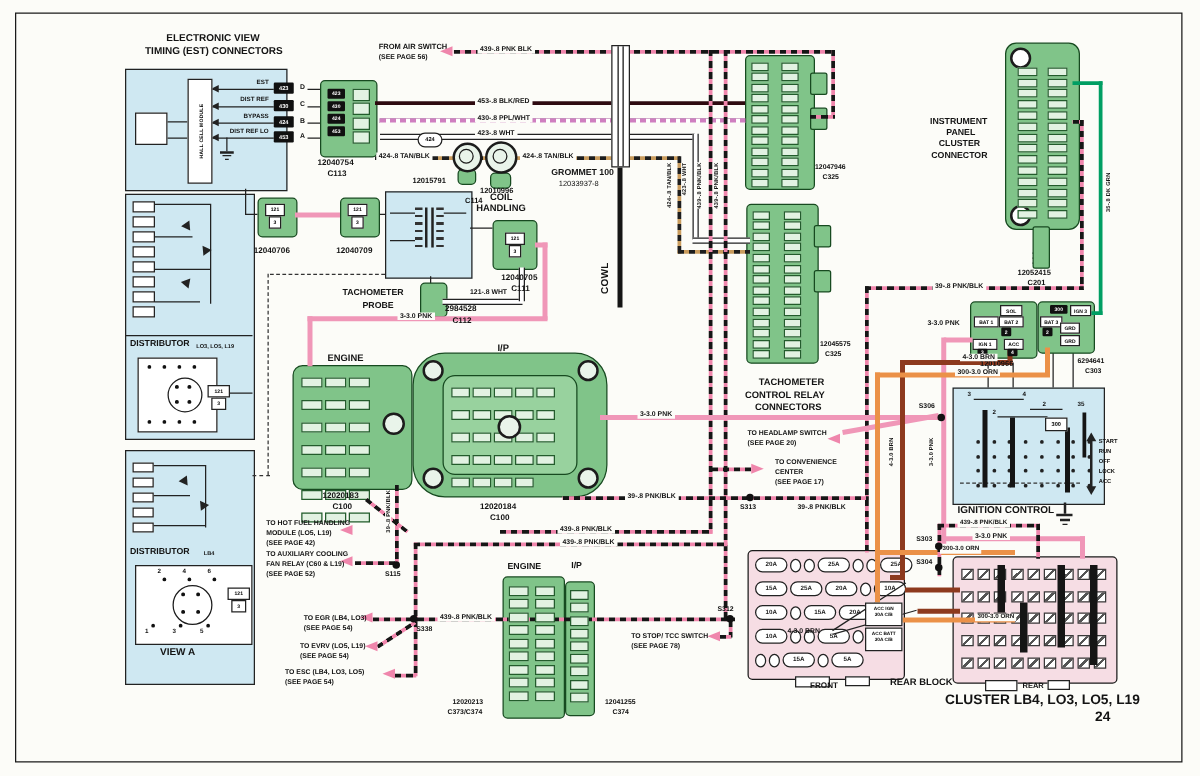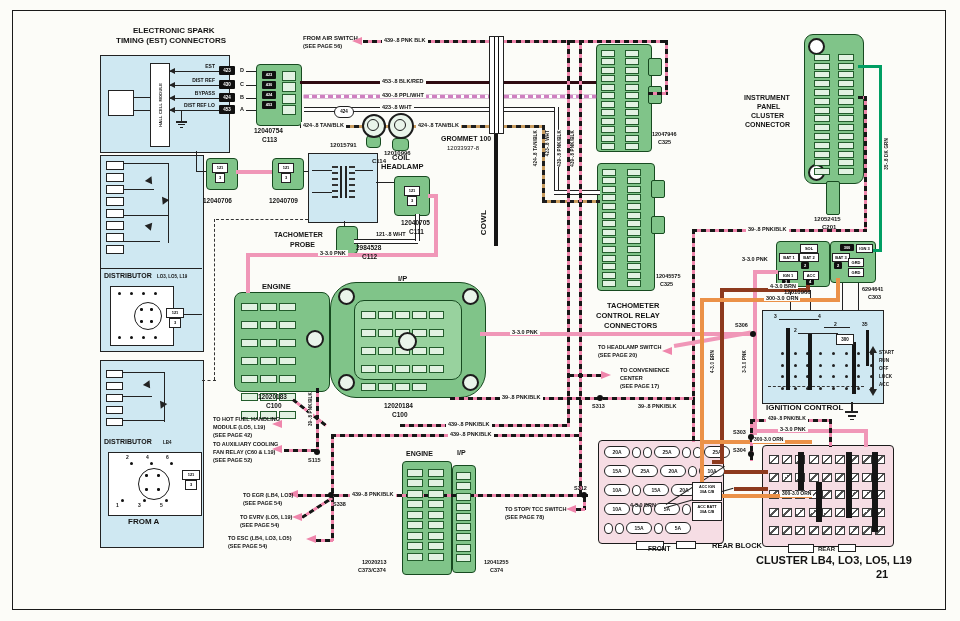--- a/index.html
+++ b/index.html
@@ -45,21 +45,21 @@
   .sdot{width:3px;height:3px;border-radius:50%;background:#222}
   .tri{position:absolute;width:0;height:0;border-left:4px solid transparent;border-right:4px solid transparent;border-bottom:7px solid #222;z-index:3}
   .grid{position:absolute;display:grid;z-index:3}
 </style>
 </head>
 <body>
 
 <div class="pg">
   <div class="frame" style="left:12px;top:10px;width:932px;height:598px"></div>
 
-  <div class="lbl" style="left:133px;top:27px;font-size:8px">ELECTRONIC SPARK</div>
+  <div class="lbl" style="left:133px;top:27px;font-size:8px">ELECTRONIC VIEW</div>
   <div class="lbl" style="left:116px;top:37px;font-size:8px">TIMING (EST) CONNECTORS</div>
   <div class="bluebox" style="left:100px;top:55px;width:128px;height:96px"></div>
   <div class="wb" style="left:150px;top:63px;width:18px;height:82px;display:flex;align-items:center;justify-content:center">
     <span class="vlbl" style="position:static;font-size:4px;font-weight:bold;background:none">HALL CELL MODULE</span>
   </div>
   <div class="wb" style="left:108px;top:90px;width:24px;height:24px"></div>
   <div class="tl" style="left:132px;top:97px;width:18px;height:1.1px"></div>
   <div class="tl" style="left:132px;top:110px;width:18px;height:1.1px"></div>
 
   <div class="lbl" style="left:171px;top:64px;width:44px;text-align:right;font-size:5px">EST</div>
@@ -168,21 +168,21 @@
   <div class="tl" style="left:302px;top:171px;width:6px;height:1.2px"></div>
   <div class="bluebox" style="left:308px;top:153px;width:68px;height:68px"></div>
   <div class="tl" style="left:340px;top:166px;width:1.6px;height:32px"></div>
   <div class="tl" style="left:345px;top:166px;width:1.6px;height:32px"></div>
   <div style="position:absolute;left:332px;top:166px;width:6px;height:32px;background:repeating-linear-gradient(0deg,#333 0 2px,transparent 2px 6px);z-index:3"></div>
   <div style="position:absolute;left:349px;top:166px;width:6px;height:32px;background:repeating-linear-gradient(0deg,#333 0 2px,transparent 2px 6px);z-index:3"></div>
   <div class="tl" style="left:312px;top:170px;width:20px;height:1.2px"></div>
   <div class="tl" style="left:312px;top:192px;width:20px;height:1.2px"></div>
   <div class="tl" style="left:355px;top:170px;width:18px;height:1.2px"></div>
   <div class="lbl" style="left:392px;top:154px;font-size:7.5px">COIL</div>
-  <div class="lbl" style="left:381px;top:163px;font-size:7.5px">HEADLAMP</div>
+  <div class="lbl" style="left:381px;top:163px;font-size:7.5px">HANDLING</div>
   <div class="conn" style="left:394px;top:176px;width:34px;height:38px"></div>
   <div class="wb" style="left:404px;top:186px;width:14px;height:8px;font-size:4px;font-weight:bold;text-align:center;line-height:8px">121</div>
   <div class="wb" style="left:407px;top:196px;width:8px;height:8px;font-size:4px;font-weight:bold;text-align:center;line-height:8px">3</div>
   <div class="tl" style="left:376px;top:182px;width:18px;height:1.2px"></div>
   <div class="lbl" style="left:401px;top:219px;font-size:6.5px">12040705</div>
   <div class="lbl" style="left:409px;top:228px;font-size:6.5px">C111</div>
   <div class="lbl" style="left:274px;top:231px;font-size:7px">TACHOMETER</div>
   <div class="lbl" style="left:290px;top:241px;font-size:7px">PROBE</div>
   <div class="conn" style="left:336px;top:226px;width:20px;height:26px"></div>
   <div class="tl" style="left:344px;top:221px;width:1.2px;height:6px"></div>
@@ -274,21 +274,21 @@
   <div class="tl" style="left:152px;top:466px;width:1px;height:34px;transform:rotate(-12deg)"></div>
   <div class="tl" style="left:170px;top:466px;width:1px;height:34px;transform:rotate(14deg)"></div>
   <div class="lbl" style="left:116px;top:503px;font-size:5px">1</div>
   <div class="lbl" style="left:138px;top:503px;font-size:5px">3</div>
   <div class="lbl" style="left:160px;top:503px;font-size:5px">5</div>
   <div class="dot" style="left:121px;top:499px;width:3px;height:3px"></div>
   <div class="dot" style="left:143px;top:499px;width:3px;height:3px"></div>
   <div class="dot" style="left:165px;top:499px;width:3px;height:3px"></div>
   <div class="wb" style="left:182px;top:470px;width:16px;height:8px;font-size:4px;font-weight:bold;text-align:center;line-height:8px">121</div>
   <div class="wb" style="left:185px;top:480px;width:10px;height:8px;font-size:4px;font-weight:bold;text-align:center;line-height:8px">3</div>
-  <div class="lbl" style="left:128px;top:518px;font-size:8px">FROM A</div>
+  <div class="lbl" style="left:128px;top:518px;font-size:8px">VIEW A</div>
 
   <div class="lbl" style="left:262px;top:283px;font-size:7.5px">ENGINE</div>
   <div class="conn" style="left:234px;top:292px;width:94px;height:98px;border-radius:8px"></div>
   <div class="pcol" style="left:240px;top:298px;width:62px"><span class="icell" style="width:15px;height:6px"></span><span class="icell" style="width:15px;height:6px"></span><span class="icell" style="width:15px;height:6px"></span><span class="icell" style="width:15px;height:6px"></span><span class="icell" style="width:15px;height:6px"></span><span class="icell" style="width:15px;height:6px"></span><span class="icell" style="width:15px;height:6px"></span><span class="icell" style="width:15px;height:6px"></span><span class="icell" style="width:15px;height:6px"></span><span class="icell" style="width:15px;height:6px"></span><span class="icell" style="width:15px;height:6px"></span><span class="icell" style="width:15px;height:6px"></span><span class="icell" style="width:15px;height:6px"></span><span class="icell" style="width:15px;height:6px"></span><span class="icell" style="width:15px;height:6px"></span><span class="icell" style="width:15px;height:6px"></span><span class="icell" style="width:15px;height:6px"></span><span class="icell" style="width:15px;height:6px"></span><span class="icell" style="width:15px;height:6px"></span><span class="icell" style="width:15px;height:6px"></span><span class="icell" style="width:15px;height:6px"></span></div>
   <div class="ring" style="left:306px;top:330px;width:14px;height:14px"></div>
   <div class="lbl" style="left:258px;top:393px;font-size:6.5px">12020183</div>
   <div class="lbl" style="left:266px;top:402px;font-size:6.5px">C100</div>
   <div class="lbl" style="left:398px;top:275px;font-size:7.5px">I/P</div>
   <div class="conn" style="left:330px;top:282px;width:154px;height:114px;border-radius:26px"></div>
   <div class="ring" style="left:338px;top:288px;width:13px;height:13px"></div>
@@ -761,14 +761,14 @@
   <div class="wire pbv" style="left:750px;top:419px;height:42px"></div>
   <div class="dot" style="left:748px;top:434px"></div>
   <div class="lbl" style="left:733px;top:429px;font-size:5.5px">S303</div>
   <div class="dot" style="left:748px;top:451px"></div>
   <div class="lbl" style="left:733px;top:447px;font-size:5.5px">S304</div>
   <div class="lbl" style="left:630px;top:502px;font-size:5.5px">4-3.0 BRN</div>
   <div class="tl" style="left:666px;top:504px;width:70px;height:1.1px;transform:rotate(-33deg);transform-origin:left center"></div>
   <div class="tl" style="left:666px;top:507px;width:70px;height:1.1px;transform:rotate(-16deg);transform-origin:left center"></div>
 
   <div class="lbl" style="left:756px;top:554px;font-size:11px">CLUSTER LB4, LO3, LO5, L19</div>
-  <div class="lbl" style="left:876px;top:568px;font-size:11px">21</div>
+  <div class="lbl" style="left:876px;top:568px;font-size:11px">24</div>
 </div>
 
 </body></html>

